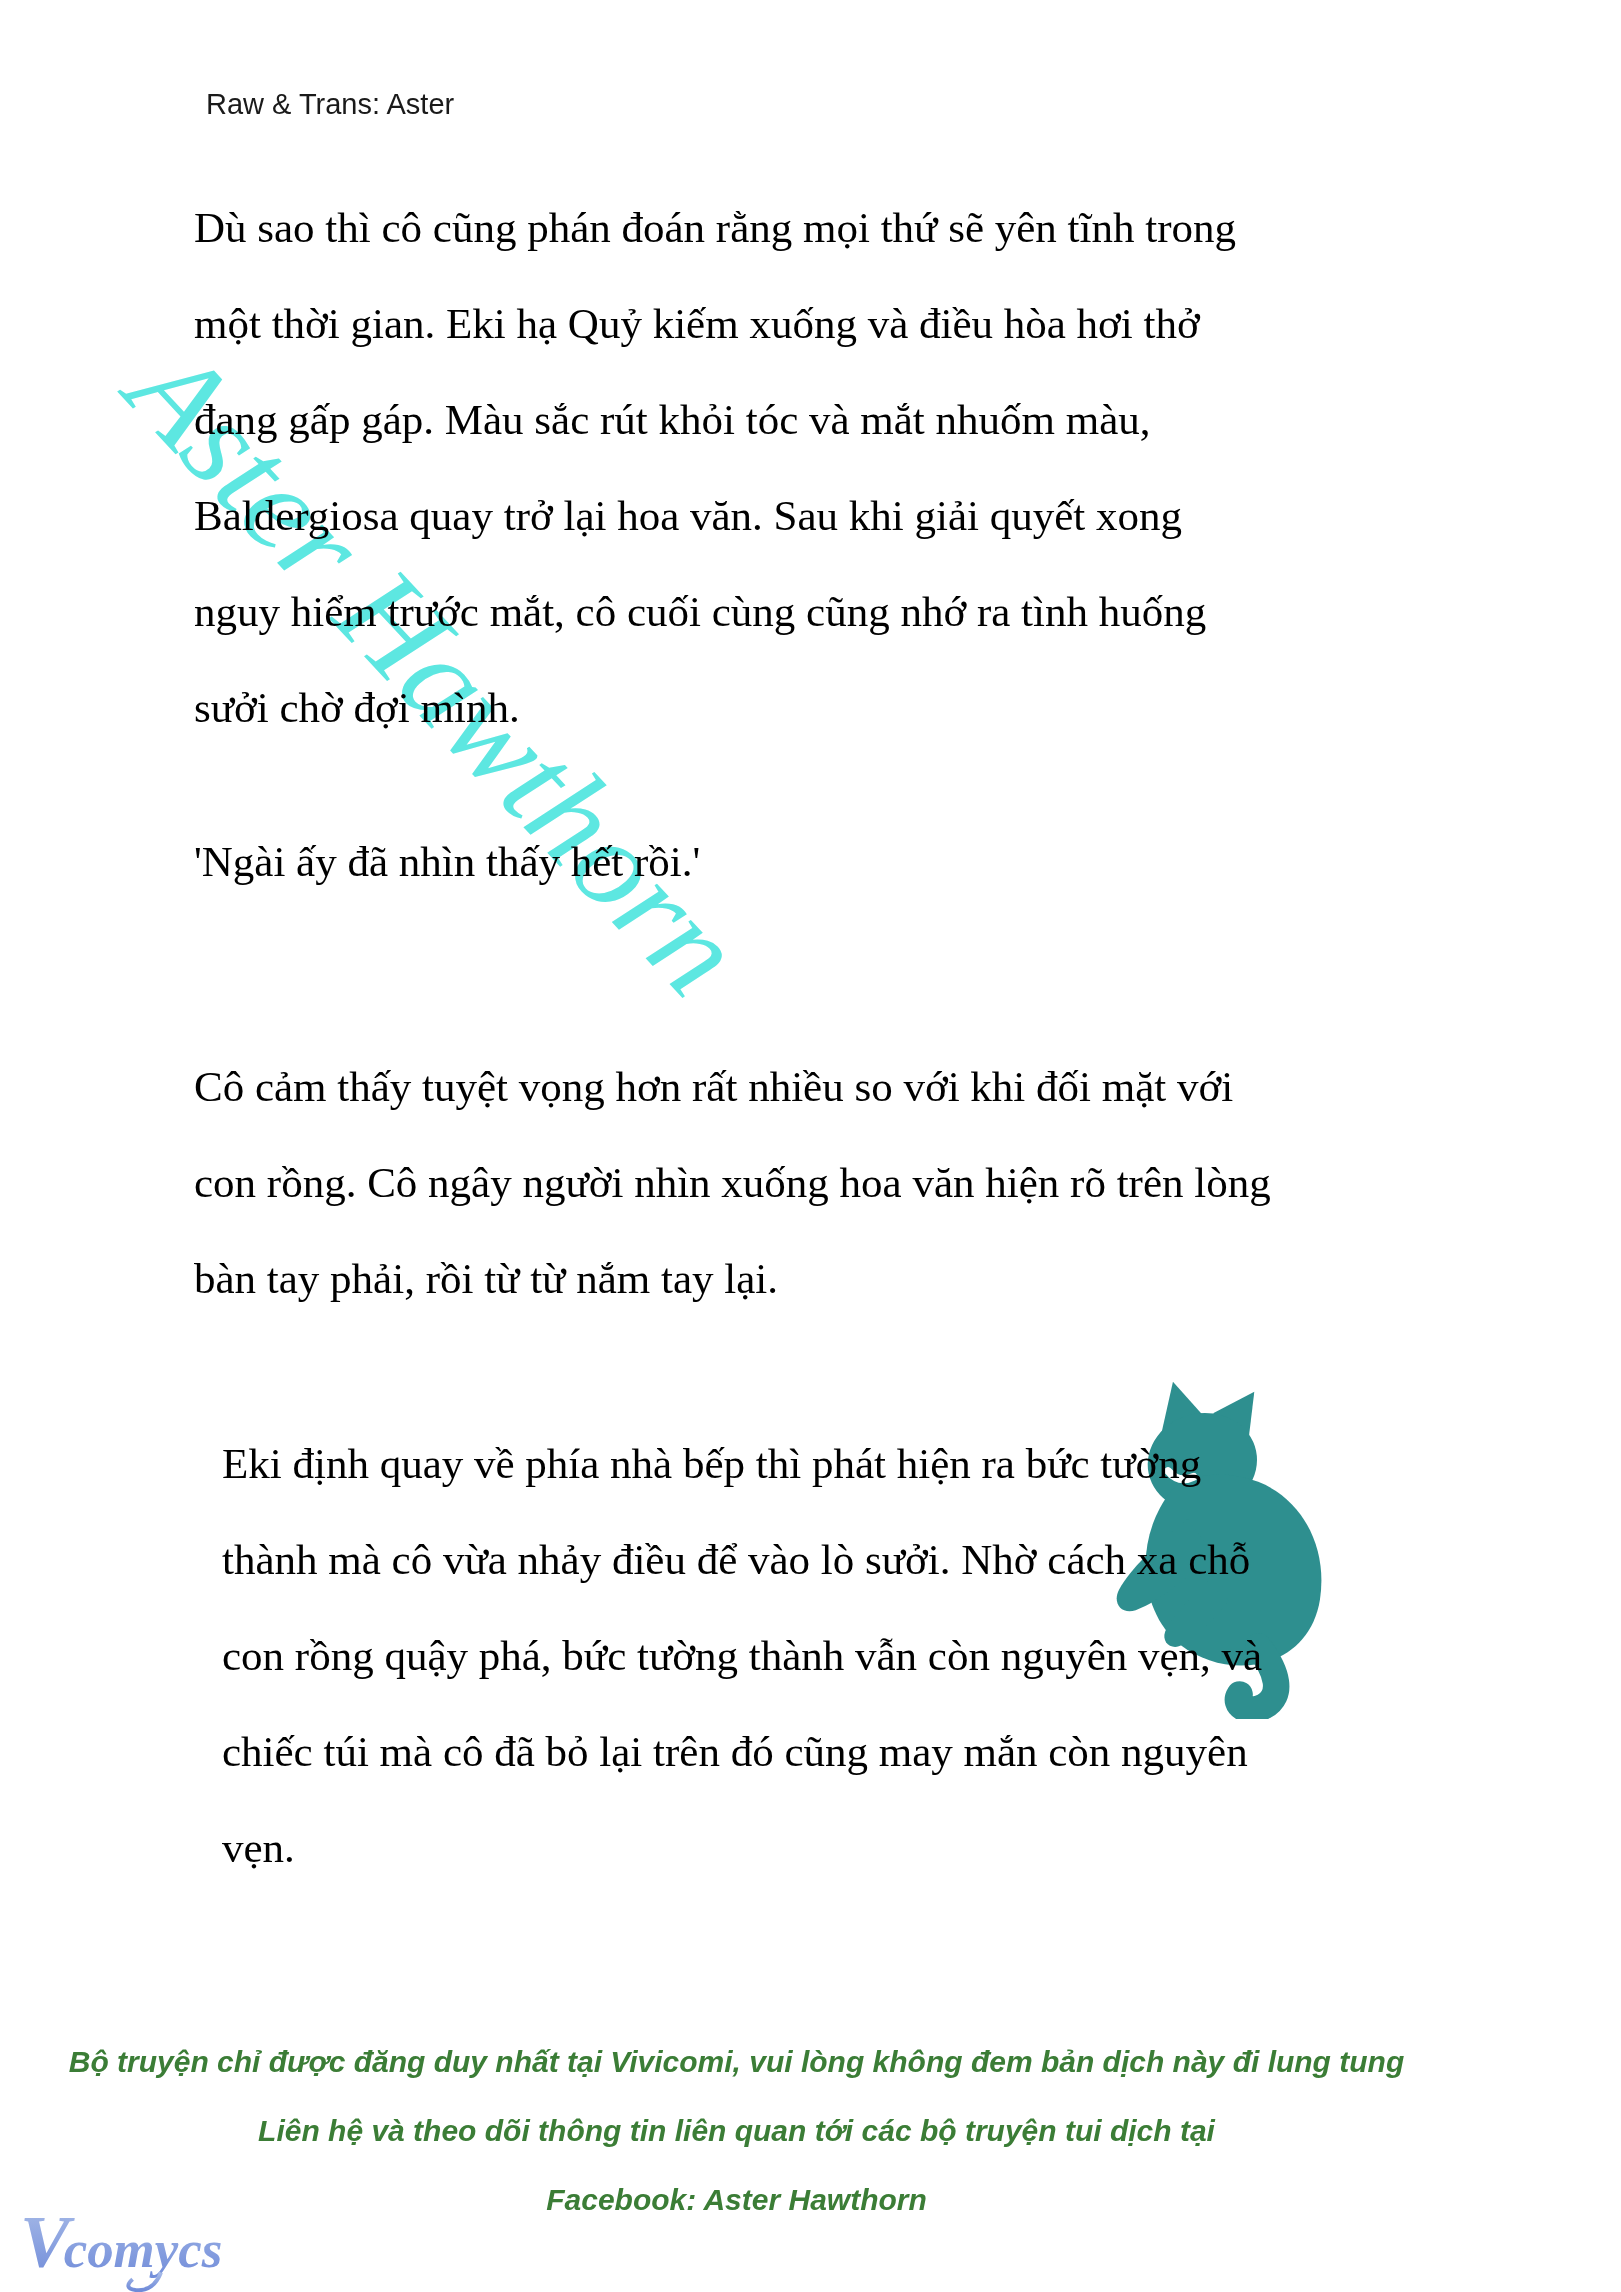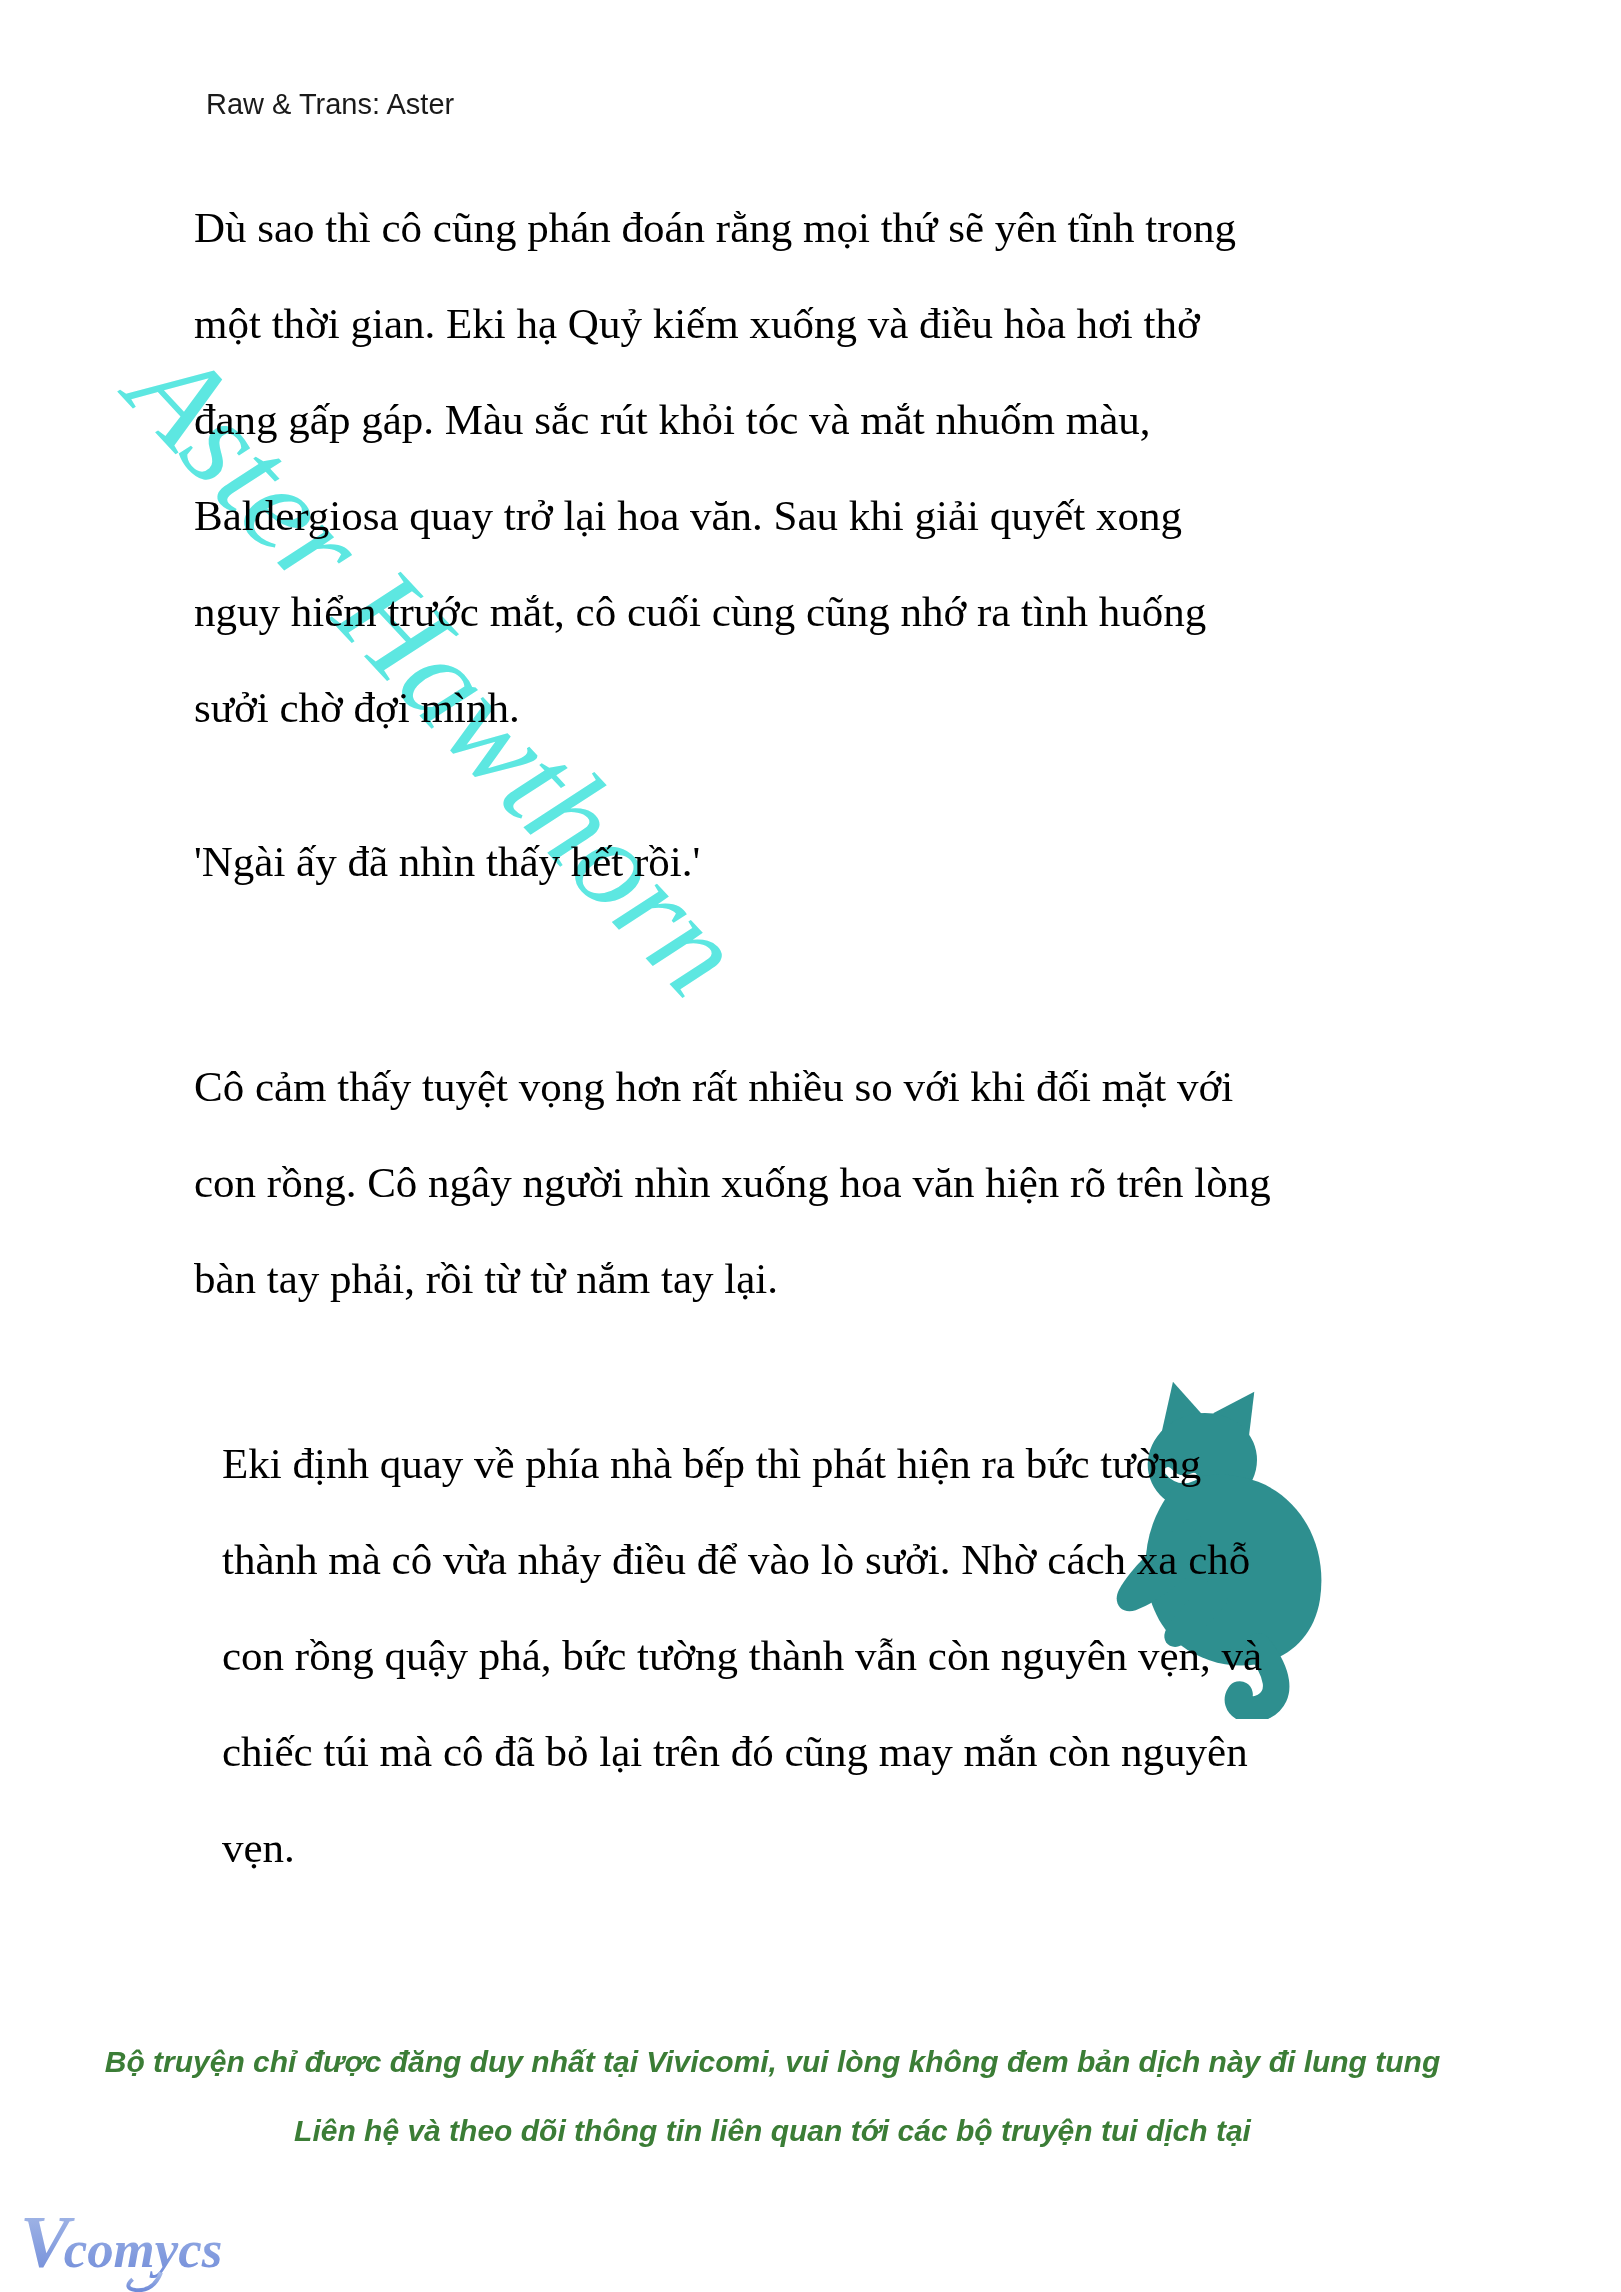--- a/index.html
+++ b/index.html
@@ -31,21 +31,21 @@
   .paragraph{margin:0;}
   .paragraph:nth-child(2){margin-top:58px;}
   .paragraph:nth-child(3){margin-top:129px;}
   .paragraph:nth-child(4){margin-top:89px;margin-left:28px;}
   .line{white-space:nowrap;height:96px;}
   
   .doc-footer{
     position:absolute;left:0;top:2027px;width:1473px;z-index:3;
     font-family:"Liberation Sans",sans-serif;
     font-weight:bold;font-style:italic;
-    font-size:30px;line-height:69px;text-align:center;padding-left:36px;
+    font-size:30px;line-height:69px;text-align:center;
   }
   .doc-footer .footer-line{white-space:nowrap;}
   
   .logo{position:absolute;left:13.7px;top:2194px;width:245px;height:98px;z-index:3;}
 </style>
 </head>
 <body>
 
 <div class="doc-header">Raw &amp; Trans: Aster</div>
 
@@ -93,20 +93,21 @@
       <div class="line">thành mà cô vừa nhảy điều để vào lò sưởi. Nhờ cách xa chỗ</div>
       <div class="line">con rồng quậy phá, bức tường thành vẫn còn nguyên vẹn, và</div>
       <div class="line">chiếc túi mà cô đã bỏ lại trên đó cũng may mắn còn nguyên</div>
       <div class="line">vẹn.</div>
     </div>
   </div>
 
 <div class="doc-footer" style="color: rgb(59, 125, 54);">
   <div class="footer-line">Bộ truyện chỉ được đăng duy nhất tại Vivicomi, vui lòng không đem bản dịch này đi lung tung</div>
   <div class="footer-line">Liên hệ và theo dõi thông tin liên quan tới các bộ truyện tui dịch tại</div>
+  <div class="footer-line">Facebook: Aster Hawthorn</div>
 </div>
 
 <svg class="logo" viewBox="0 0 250 100" xmlns="http://www.w3.org/2000/svg">
   <defs>
     <linearGradient id="logo-grad" x1="0" y1="0" x2="0" y2="1">
       <stop id="logo-stop-top" offset="0" stop-color="#a9bce8"></stop>
       <stop id="logo-stop-bottom" offset="1" stop-color="#6f8bd9"></stop>
     </linearGradient>
   </defs>
   <text x="6" y="74" font-family="Liberation Serif, serif" font-style="italic" font-weight="bold" fill="url(#logo-grad)"><tspan font-size="76">V</tspan><tspan font-size="54" dx="-6">comycs</tspan></text>

